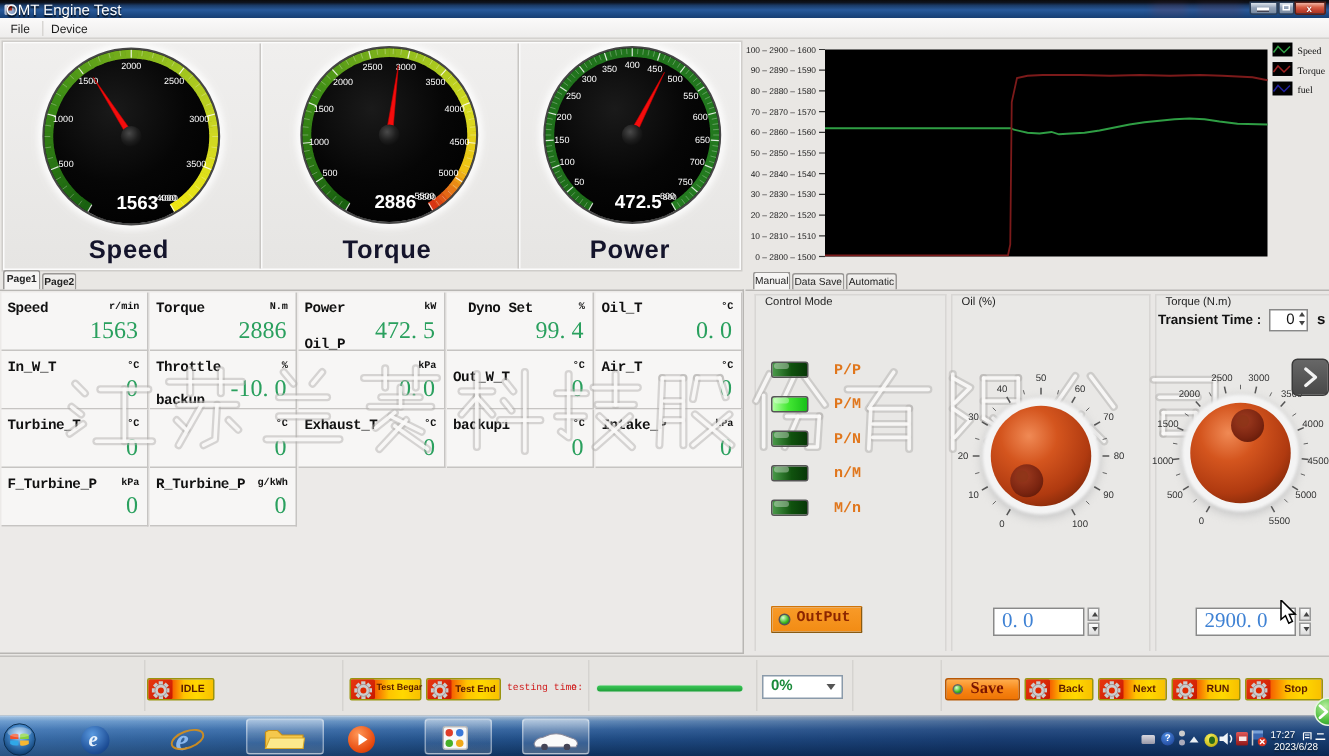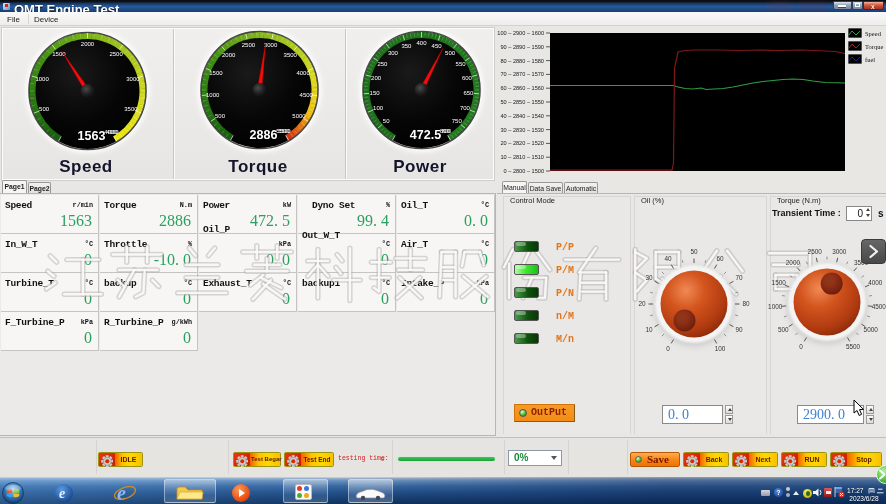--- a/index.html
+++ b/index.html
@@ -14,21 +14,21 @@
 .oj{position:absolute;color:#e0761c;font-weight:bold;font-size:10px;font-family:"Liberation Mono",monospace}
 .spin{position:absolute;background:#fff;border:1px solid #898989}
 .spinv{font-family:"Liberation Serif",serif;color:#3f82d4;font-size:14px;padding-left:5px;line-height:17px}
 .smalltxt{font-size:7px}
 </style></head><body>
 <div class="scr">
 <div class="abs" style="left:0;top:0;width:886px;height:477px;background:#e9e7e4"></div>
 <div class="abs" style="left:0;top:0;width:886px;height:12px;background:linear-gradient(180deg,#0b0b0d 0%,#0e1420 14%,#1a3a66 30%,#28599a 55%,#1d4a85 80%,#173e72 100%)"></div>
 <div class="abs" style="left:3px;top:2.5px;width:7px;height:7px;background:linear-gradient(135deg,#e8e8f0,#7090c0);border-radius:1px"></div>
 <div class="abs" style="left:5px;top:4px;width:3px;height:3px;background:#c03020"></div>
-<div class="abs" style="left:14px;top:1.5px;font-size:13px;font-weight:bold;color:#fff;text-shadow:0 1px 1px #000">OMT Engine Test</div>
+<div class="abs" style="left:4px;top:1.5px;font-size:10px;font-weight:normal;color:#fff;text-shadow:0 1px 1px #000">OMT Engine Test</div>
 <div class="abs" style="left:768px;top:3px;width:24px;height:7px;background:#7a3848;opacity:.28;filter:blur(3px)"></div>
 <div class="abs" style="left:798px;top:3px;width:30px;height:7px;background:#6a3040;opacity:.28;filter:blur(3px)"></div>
 <div class="abs" style="left:833px;top:1px;width:19px;height:9px;background:linear-gradient(180deg,#dde4ec,#93a3b8 45%,#78889e);border:1px solid #2c405a;border-radius:0 0 2px 2px"></div>
 <div class="abs" style="left:838px;top:5px;width:8px;height:2px;background:#fff;box-shadow:0 1px 0 #445"></div>
 <div class="abs" style="left:852px;top:1px;width:11px;height:9px;background:linear-gradient(180deg,#dde4ec,#93a3b8 45%,#78889e);border:1px solid #2c405a;border-radius:0 0 2px 2px"></div>
 <div class="abs" style="left:855px;top:3px;width:5px;height:4px;border:1px solid #fff"></div>
 <div class="abs" style="left:863px;top:1px;width:21px;height:9px;background:linear-gradient(180deg,#eeb4a4,#d86046 40%,#c04230 70%,#a83420);border:1px solid #582018;border-radius:0 0 2px 2px"></div>
 <div class="abs" style="left:871px;top:2.5px;color:#fff;font-size:6.5px;font-weight:bold;text-shadow:0 0 1px #600">x</div>
 <div class="abs" style="left:0;top:12px;width:886px;height:14px;background:linear-gradient(180deg,#fbfafa,#eeedec);border-bottom:1px solid #d4d2cf"></div>
 <div class="abs" style="left:7px;top:14.5px;font-size:8px;color:#1a1a1a">File</div>
@@ -598,33 +598,33 @@
 <div class="cellval" style="left:1px;top:251px;width:91px">0</div>
 <div class="abs" style="left:100px;top:234px;width:98px;height:39px;background:#f7f6f5;border-right:1px solid #c6c4c2;border-bottom:1px solid #c6c4c2"></div>
 <div class="cellname" style="left:104px;top:239px">Throttle</div>
 <div class="cellunit" style="left:148px;top:240px;width:44px">%</div>
 <div class="cellval" style="left:100px;top:251px;width:91px">-10. 0</div>
 <div class="abs" style="left:199px;top:234px;width:98px;height:39px;background:#f7f6f5;border-right:1px solid #c6c4c2;border-bottom:1px solid #c6c4c2"></div>
 <div class="cellname" style="left:203px;top:224px">Oil_P</div>
 <div class="cellunit" style="left:247px;top:240px;width:44px">kPa</div>
 <div class="cellval" style="left:199px;top:251px;width:91px">0. 0</div>
 <div class="abs" style="left:298px;top:234px;width:98px;height:39px;background:#f7f6f5;border-right:1px solid #c6c4c2;border-bottom:1px solid #c6c4c2"></div>
-<div class="cellname" style="left:302px;top:230px">Out_W_T</div>
+<div class="cellname" style="left:302px;top:246px">Out_W_T</div>
 <div class="cellunit" style="left:346px;top:240px;width:44px">°C</div>
 <div class="cellval" style="left:298px;top:251px;width:91px">0</div>
 <div class="abs" style="left:397px;top:234px;width:98px;height:39px;background:#f7f6f5;border-right:1px solid #c6c4c2;border-bottom:1px solid #c6c4c2"></div>
 <div class="cellname" style="left:401px;top:239px">Air_T</div>
 <div class="cellunit" style="left:445px;top:240px;width:44px">°C</div>
 <div class="cellval" style="left:397px;top:251px;width:91px">0</div>
 <div class="abs" style="left:1px;top:273px;width:98px;height:39px;background:#f7f6f5;border-right:1px solid #c6c4c2;border-bottom:1px solid #c6c4c2"></div>
 <div class="cellname" style="left:5px;top:278px">Turbine_T</div>
 <div class="cellunit" style="left:49px;top:279px;width:44px">°C</div>
 <div class="cellval" style="left:1px;top:290px;width:91px">0</div>
 <div class="abs" style="left:100px;top:273px;width:98px;height:39px;background:#f7f6f5;border-right:1px solid #c6c4c2;border-bottom:1px solid #c6c4c2"></div>
-<div class="cellname" style="left:104px;top:278px">backup</div>
+<div class="cellname" style="left:104px;top:261px">backup</div>
 <div class="cellunit" style="left:148px;top:279px;width:44px">°C</div>
 <div class="cellval" style="left:100px;top:290px;width:91px">0</div>
 <div class="abs" style="left:199px;top:273px;width:98px;height:39px;background:#f7f6f5;border-right:1px solid #c6c4c2;border-bottom:1px solid #c6c4c2"></div>
 <div class="cellname" style="left:203px;top:278px">Exhaust_T</div>
 <div class="cellunit" style="left:247px;top:279px;width:44px">°C</div>
 <div class="cellval" style="left:199px;top:290px;width:91px">0</div>
 <div class="abs" style="left:298px;top:273px;width:98px;height:39px;background:#f7f6f5;border-right:1px solid #c6c4c2;border-bottom:1px solid #c6c4c2"></div>
 <div class="cellname" style="left:302px;top:278px">backup1</div>
 <div class="cellunit" style="left:346px;top:279px;width:44px">°C</div>
 <div class="cellval" style="left:298px;top:290px;width:91px">0</div>

